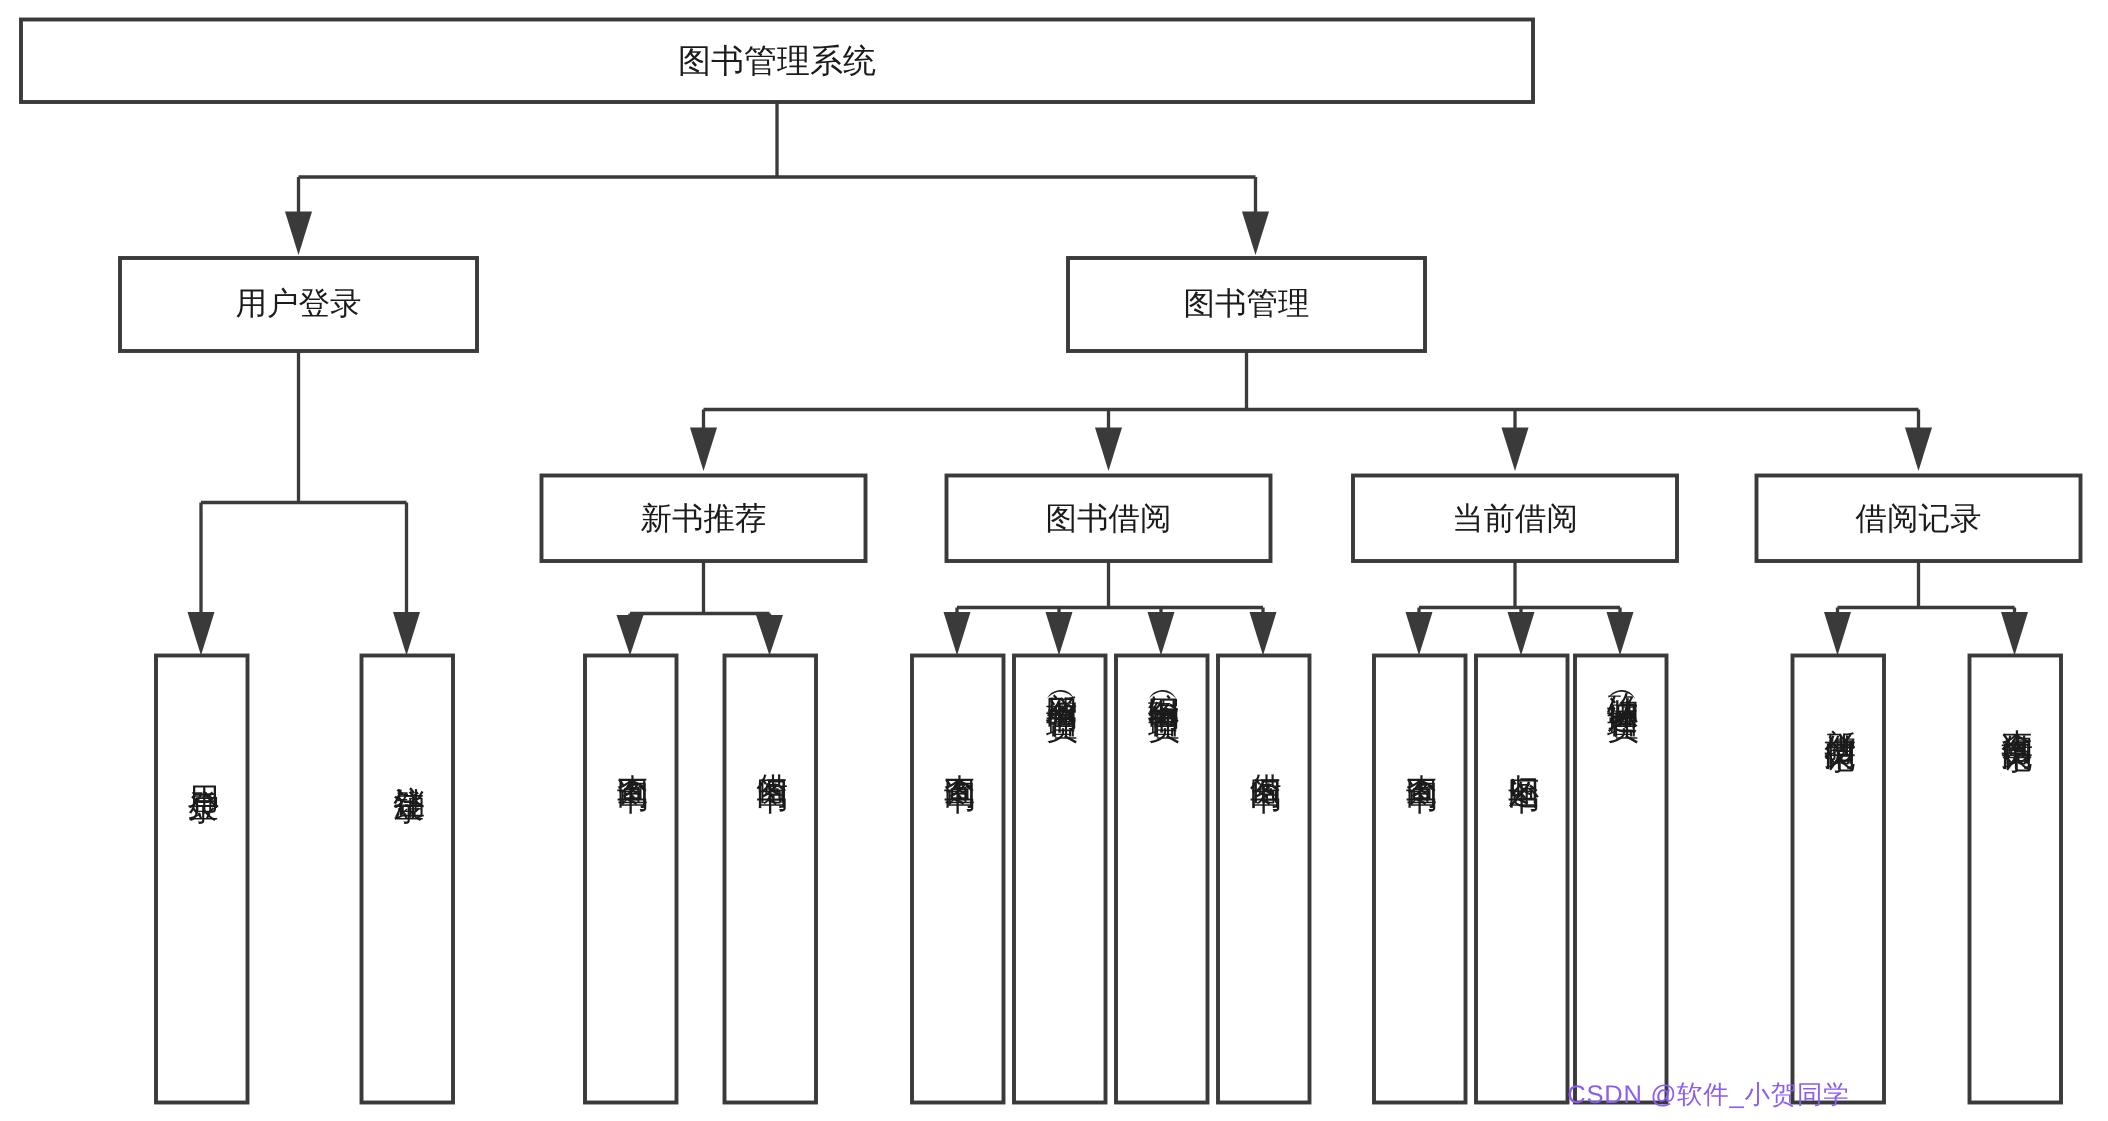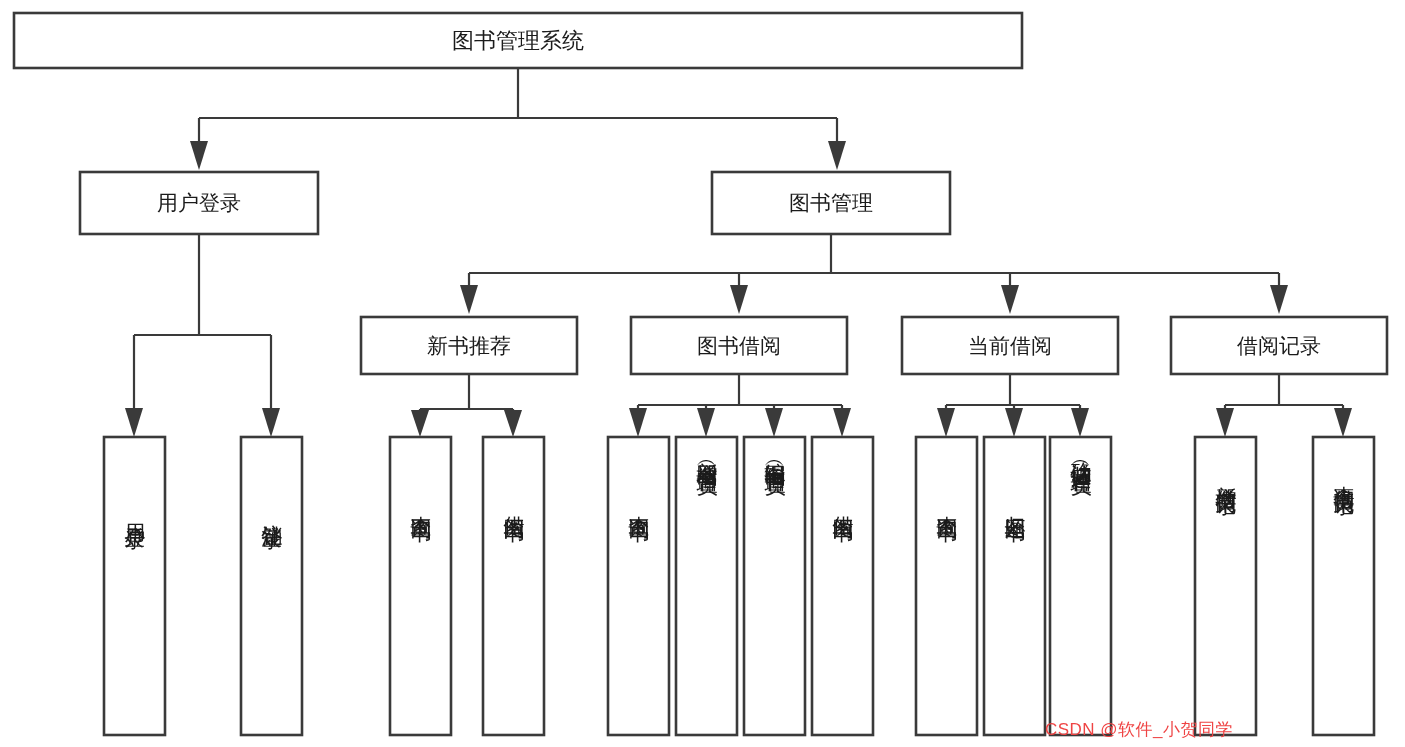--- a/index.html
+++ b/index.html
@@ -68,21 +68,21 @@
     letter-spacing: 2px;
     color: #1b1b1b;
     white-space: nowrap;
   }
   .watermark {
     position: absolute;
     right: 8px;
     bottom: 6px;
     font-family: "Liberation Sans", "DejaVu Sans", sans-serif;
     font-size: 17px;
-    color: #ef4444;
+    color: #8b5cf6;
     letter-spacing: 0.5px;
     white-space: nowrap;
   }
 </style>
 </head>
 <body>
 
 <div id="diagram-root">
 
   <svg class="tree-svg" viewBox="0 0 1405 747">

